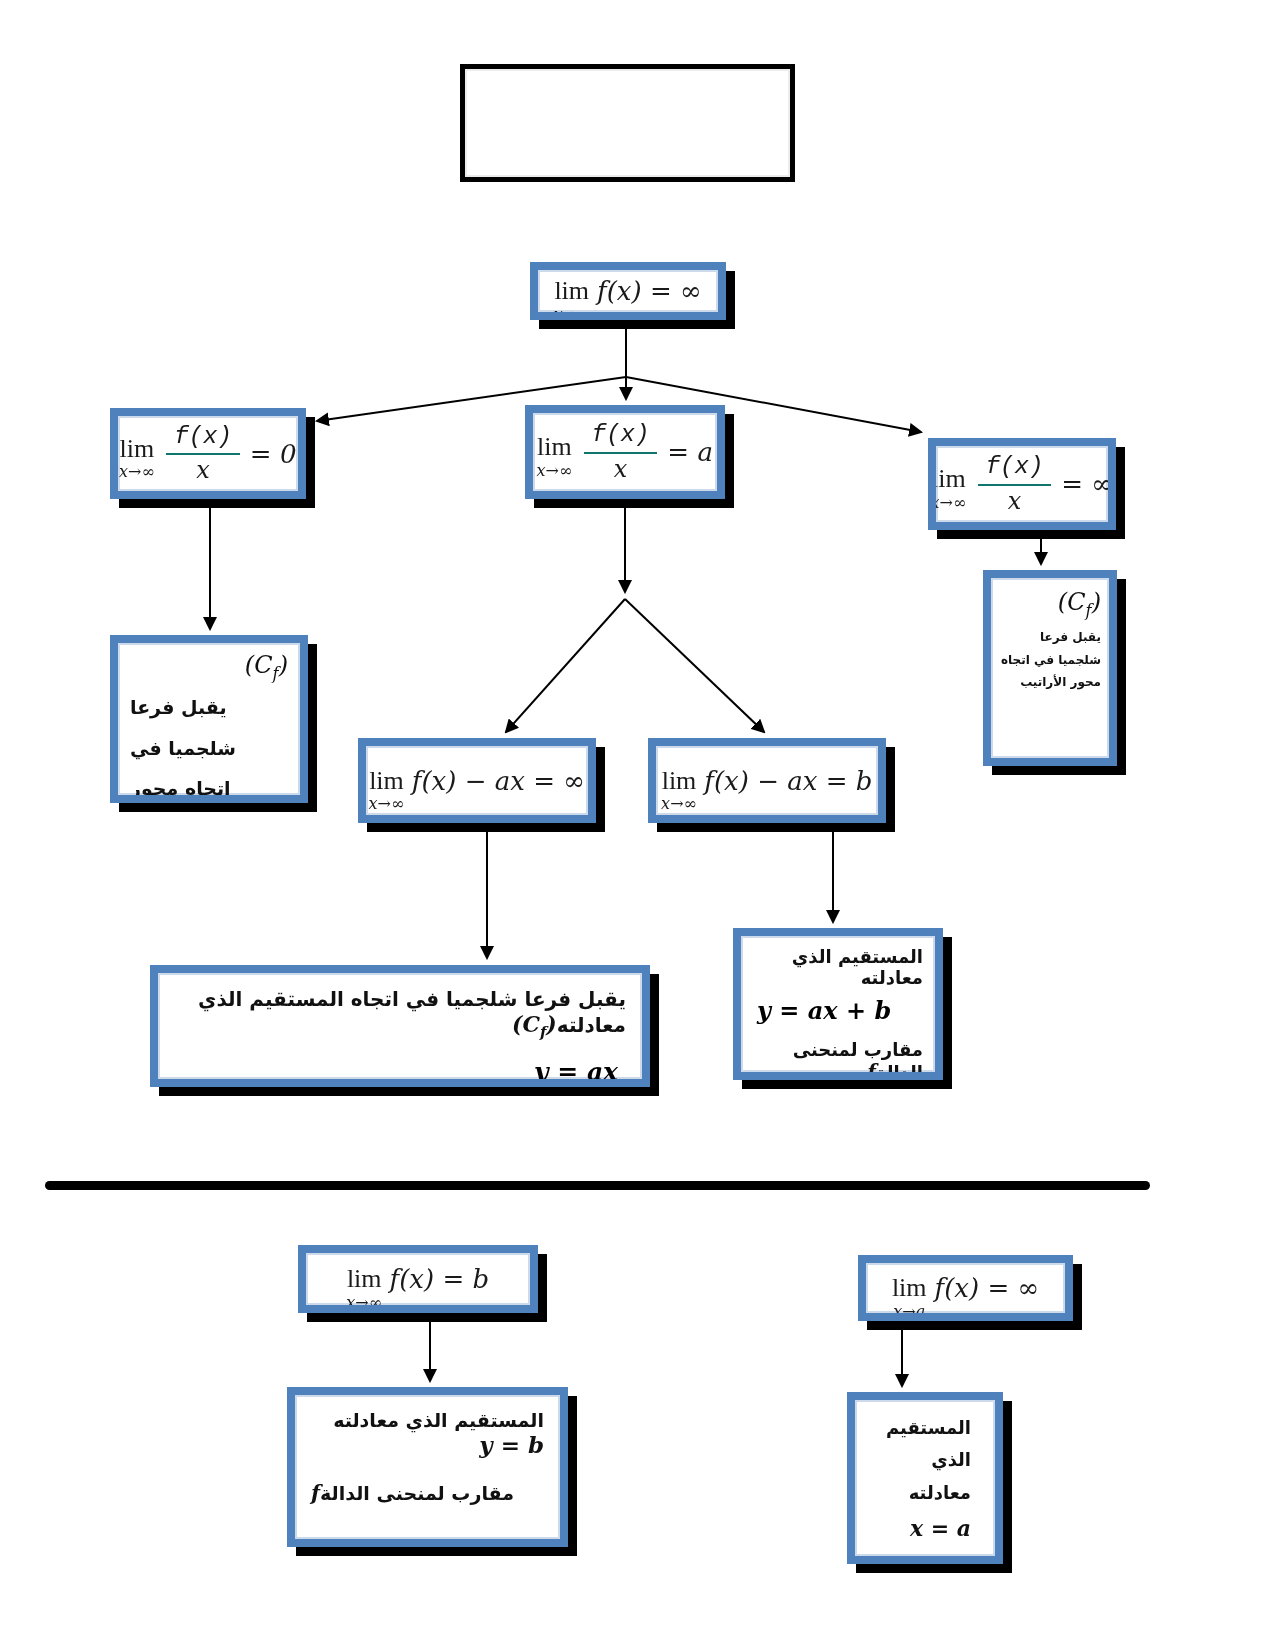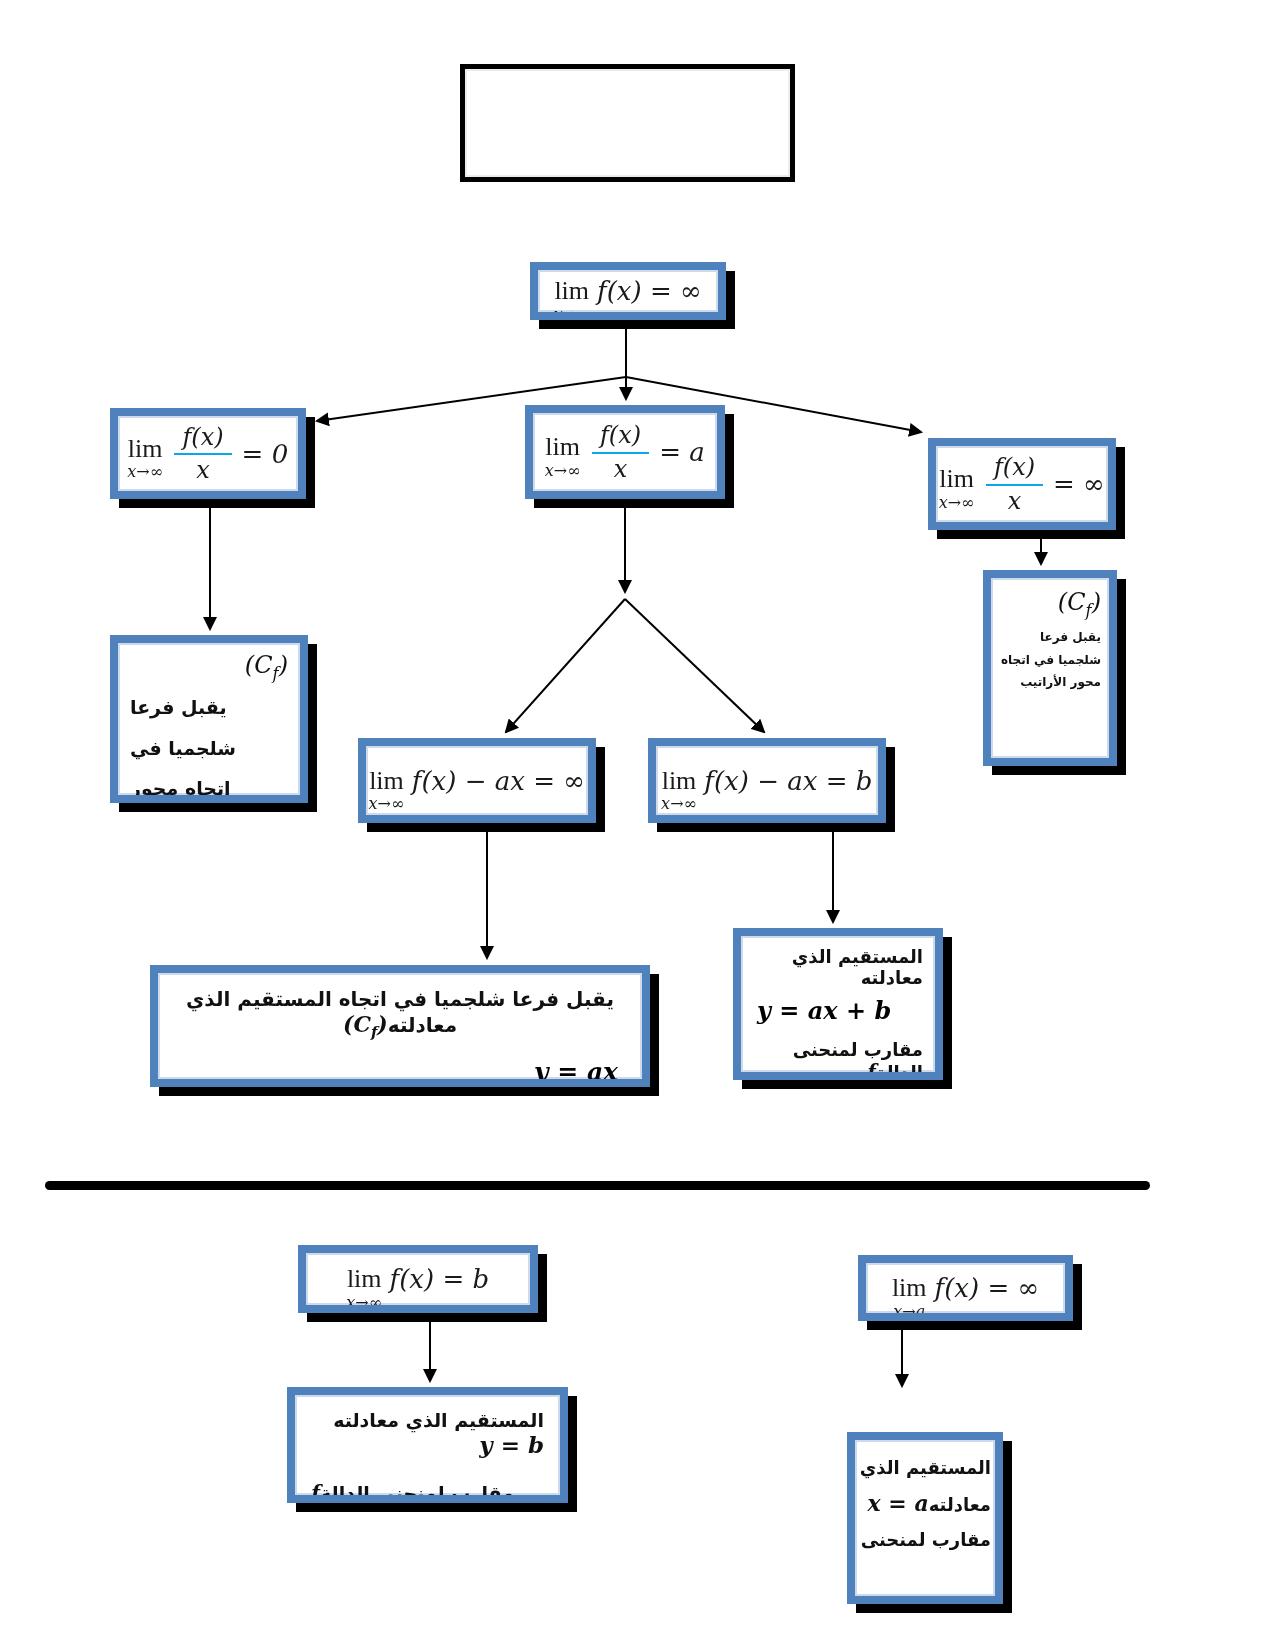--- a/index.html
+++ b/index.html
@@ -28,21 +28,21 @@
   .eq{font-size:26px;white-space:nowrap;}
   .lim-stack{position:relative;display:inline-block;text-align:center;margin-right:8px;}
   .lim-word{font-family:Liberation Serif, serif;font-style:normal;font-size:26px;color:#1a1a1a;}
   .lim-under{
     position:absolute;top:95%;left:50%;transform:translateX(-50%);
     font-family:"DejaVu Serif", serif;font-style:italic;font-size:16px;
     white-space:nowrap;color:#1a1a1a;
   }
   .fracbox .lim-stack{margin-top:-10px;}
   .frac{display:inline-flex;flex-direction:column;align-items:center;margin:0 10px 0 4px;}
-  .frac .num{font-size:24px;padding:0 8px 3px;border-bottom:2px solid #0ea5e9;line-height:1.1;}
+  .frac .num{font-size:24px;padding:0 8px 3px;border-bottom:2px solid #0f766e;line-height:1.1;font-family:Liberation Mono, monospace;}
   .frac .den{font-size:24px;padding-top:2px;line-height:1.1;}
 
   .cfline{font-family:"DejaVu Serif", serif;font-style:italic;font-size:24px;
           text-align:right;color:#111;}
   .cfline sub, .cf-inline sub{font-size:0.68em;font-style:italic;}
   .cf-inline{font-family:"DejaVu Serif", serif;font-style:italic;font-size:22px;color:#111;}
 
   
   .ar{direction:rtl;font-weight:bold;color:#111;}
   .beq{font-family:"DejaVu Serif", serif;font-style:italic;font-weight:bold;
@@ -145,21 +145,21 @@
 
 <div class="bluebox" style="left:648px;top:738px;width:238px;height:85px;">
   <span class="lim-stack">
     <span class="lim-word">lim</span>
     <span class="lim-under">x→∞</span>
   </span>
   <span class="math eq">f(x) − ax = b</span>
 </div>
 
 <div class="bluebox colbox" style="left:150px;top:965px;width:500px;height:122px;padding:14px 16px 0;">
-  <div class="ar" style="font-size:20px;text-align:center;">
+  <div class="ar" style="font-size:20px;text-align:right;">
     <span>يقبل فرعا شلجميا في اتجاه المستقيم الذي معادلته</span><span class="cf-inline"><span>(C</span><sub>f</sub><span>)</span></span>
   </div>
   <div style="text-align:right;padding-right:8px;margin-top:16px;">
     <span class="beq" style="font-size:25px;">y = ax</span>
   </div>
 </div>
 
 <div class="bluebox colbox" style="left:733px;top:928px;width:210px;height:152px;padding:10px 12px;">
   <div class="ar" style="font-size:18px;text-align:right;">المستقيم الذي معادلته</div>
   <div style="text-align:left;padding-left:4px;margin-top:8px;text-decoration:underline;">
@@ -173,37 +173,37 @@
 <div class="divider" style="left:45px;top:1181px;width:1105px;height:9px;"></div>
 
 <div class="bluebox" style="left:298px;top:1245px;width:240px;height:68px;">
   <span class="lim-stack">
     <span class="lim-word">lim</span>
     <span class="lim-under">x→∞</span>
   </span>
   <span class="math eq">f(x) = b</span>
 </div>
 
-<div class="bluebox colbox" style="left:287px;top:1387px;width:281px;height:116px;padding:14px 16px;">
+<div class="bluebox colbox" style="left:287px;top:1387px;width:281px;height:160px;padding:14px 16px;">
   <div class="ar" style="font-size:19px;text-align:right;">
     <span>المستقيم الذي معادلته</span><span class="beq" style="font-size:23px;">y = b</span>
   </div>
   <div class="ar" style="font-size:19px;text-align:left;margin-top:22px;">
     <span>مقارب لمنحنى الدالة</span><span class="beq" style="font-size:21px;">f</span>
   </div>
 </div>
 
 <div class="bluebox" style="left:858px;top:1255px;width:215px;height:66px;">
   <span class="lim-stack">
     <span class="lim-word">lim</span>
     <span class="lim-under">x→a</span>
   </span>
   <span class="math eq">f(x) = ∞</span>
 </div>
 
-<div class="bluebox colbox" style="left:847px;top:1392px;width:156px;height:172px;padding:12px 4px;margin-top:40px;">
+<div class="bluebox colbox" style="left:847px;top:1392px;width:156px;height:172px;padding:12px 24px;">
   <div class="ar" style="font-size:18px;line-height:1.8;text-align:right;">المستقيم الذي</div>
   <div class="ar" style="font-size:18px;line-height:1.8;text-align:right;">
     <span>معادلته</span><span class="beq" style="font-size:22px;">x = a</span>
   </div>
   <div class="ar" style="font-size:18px;line-height:1.8;text-align:right;">مقارب لمنحنى</div>
 
 </div>
 
 </body></html>

